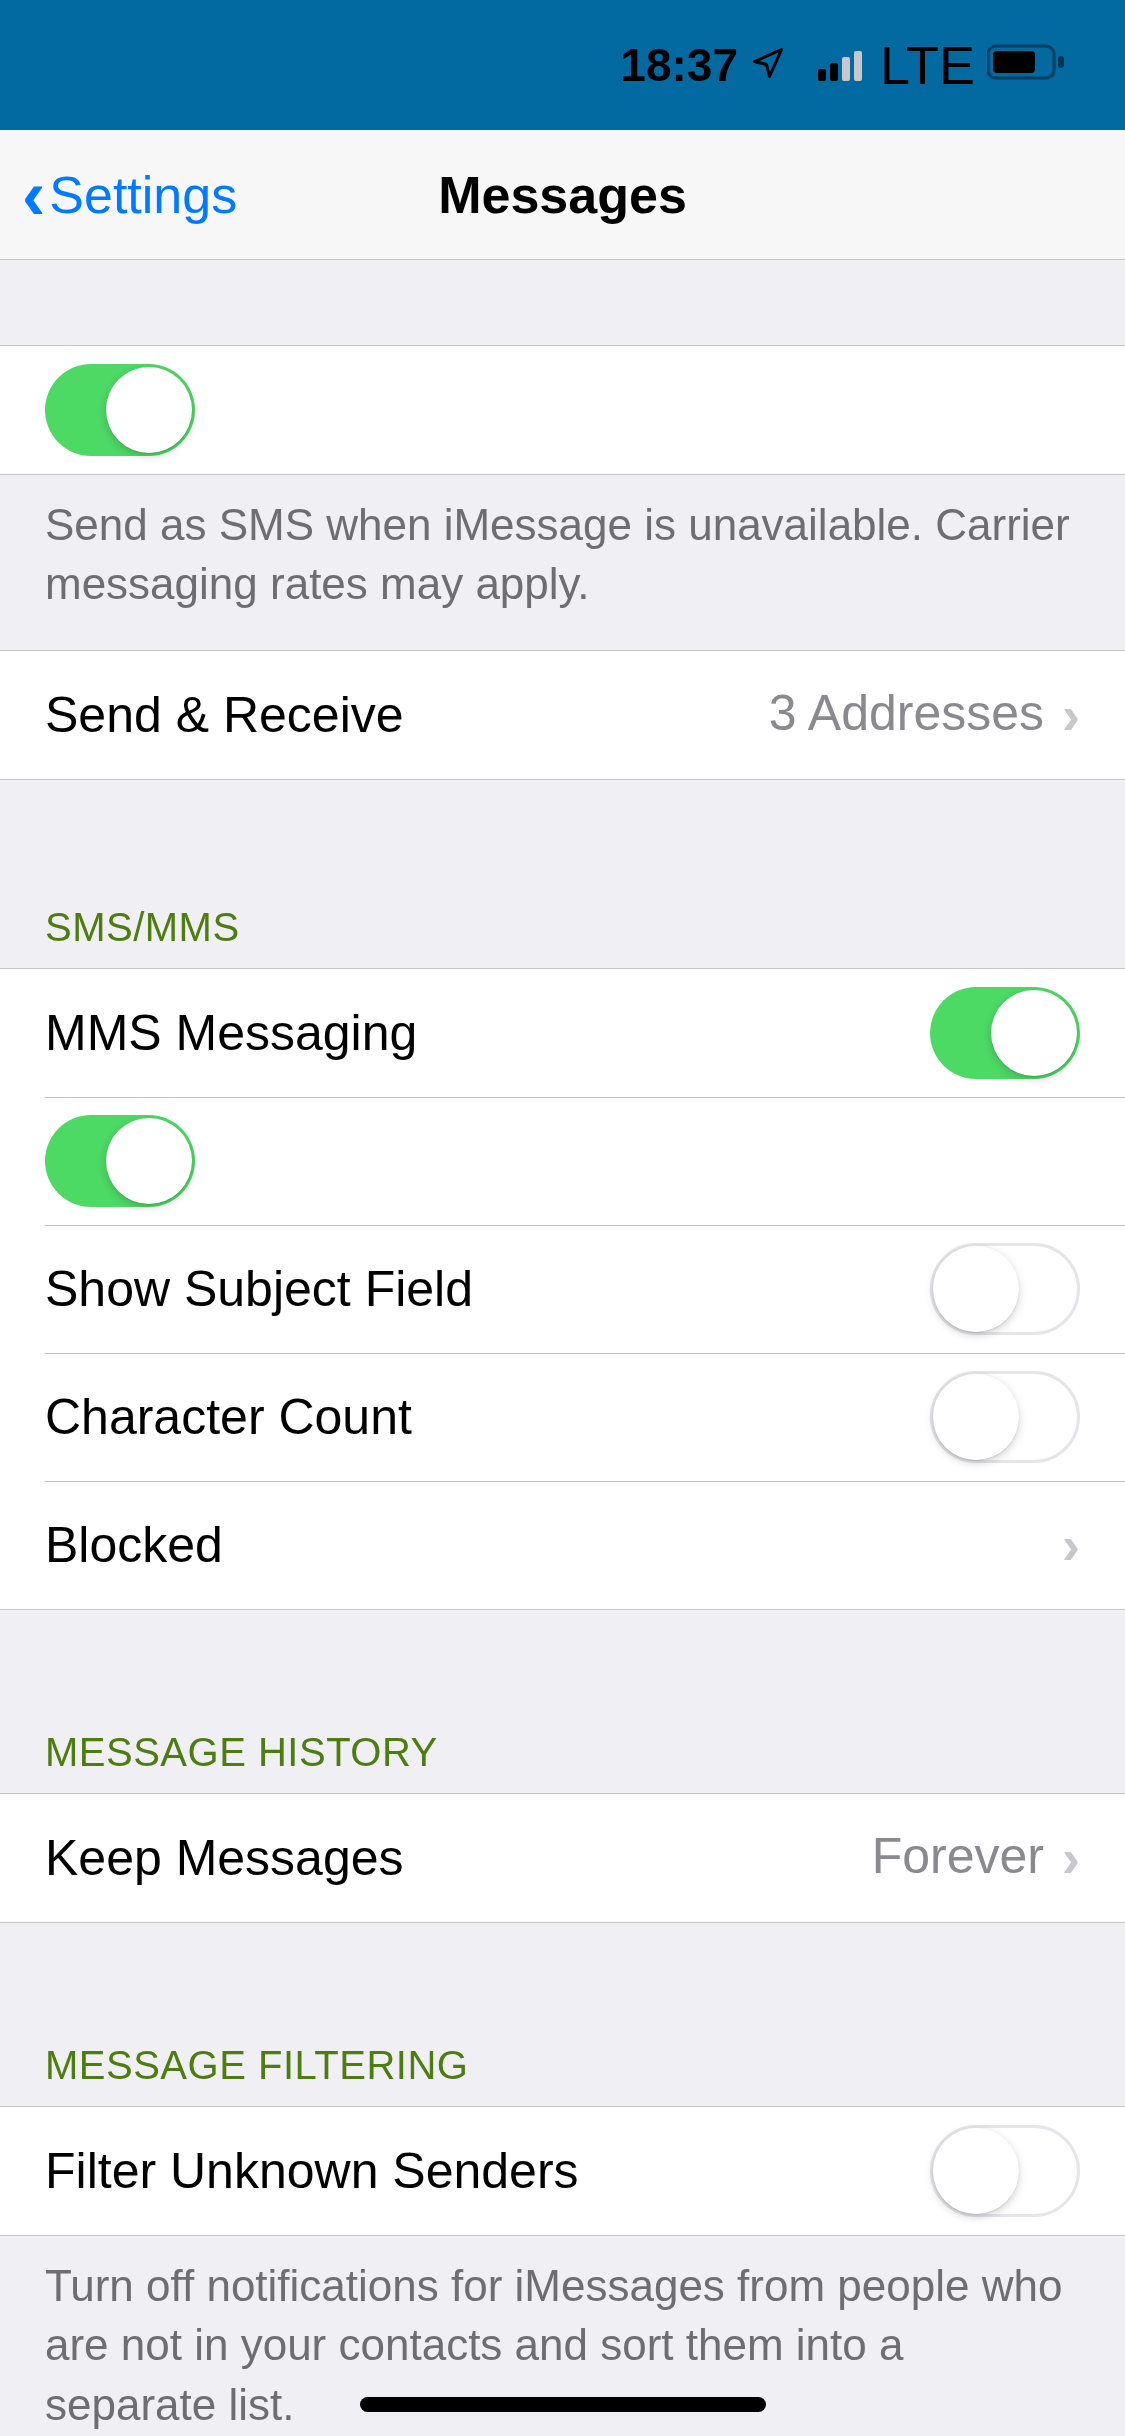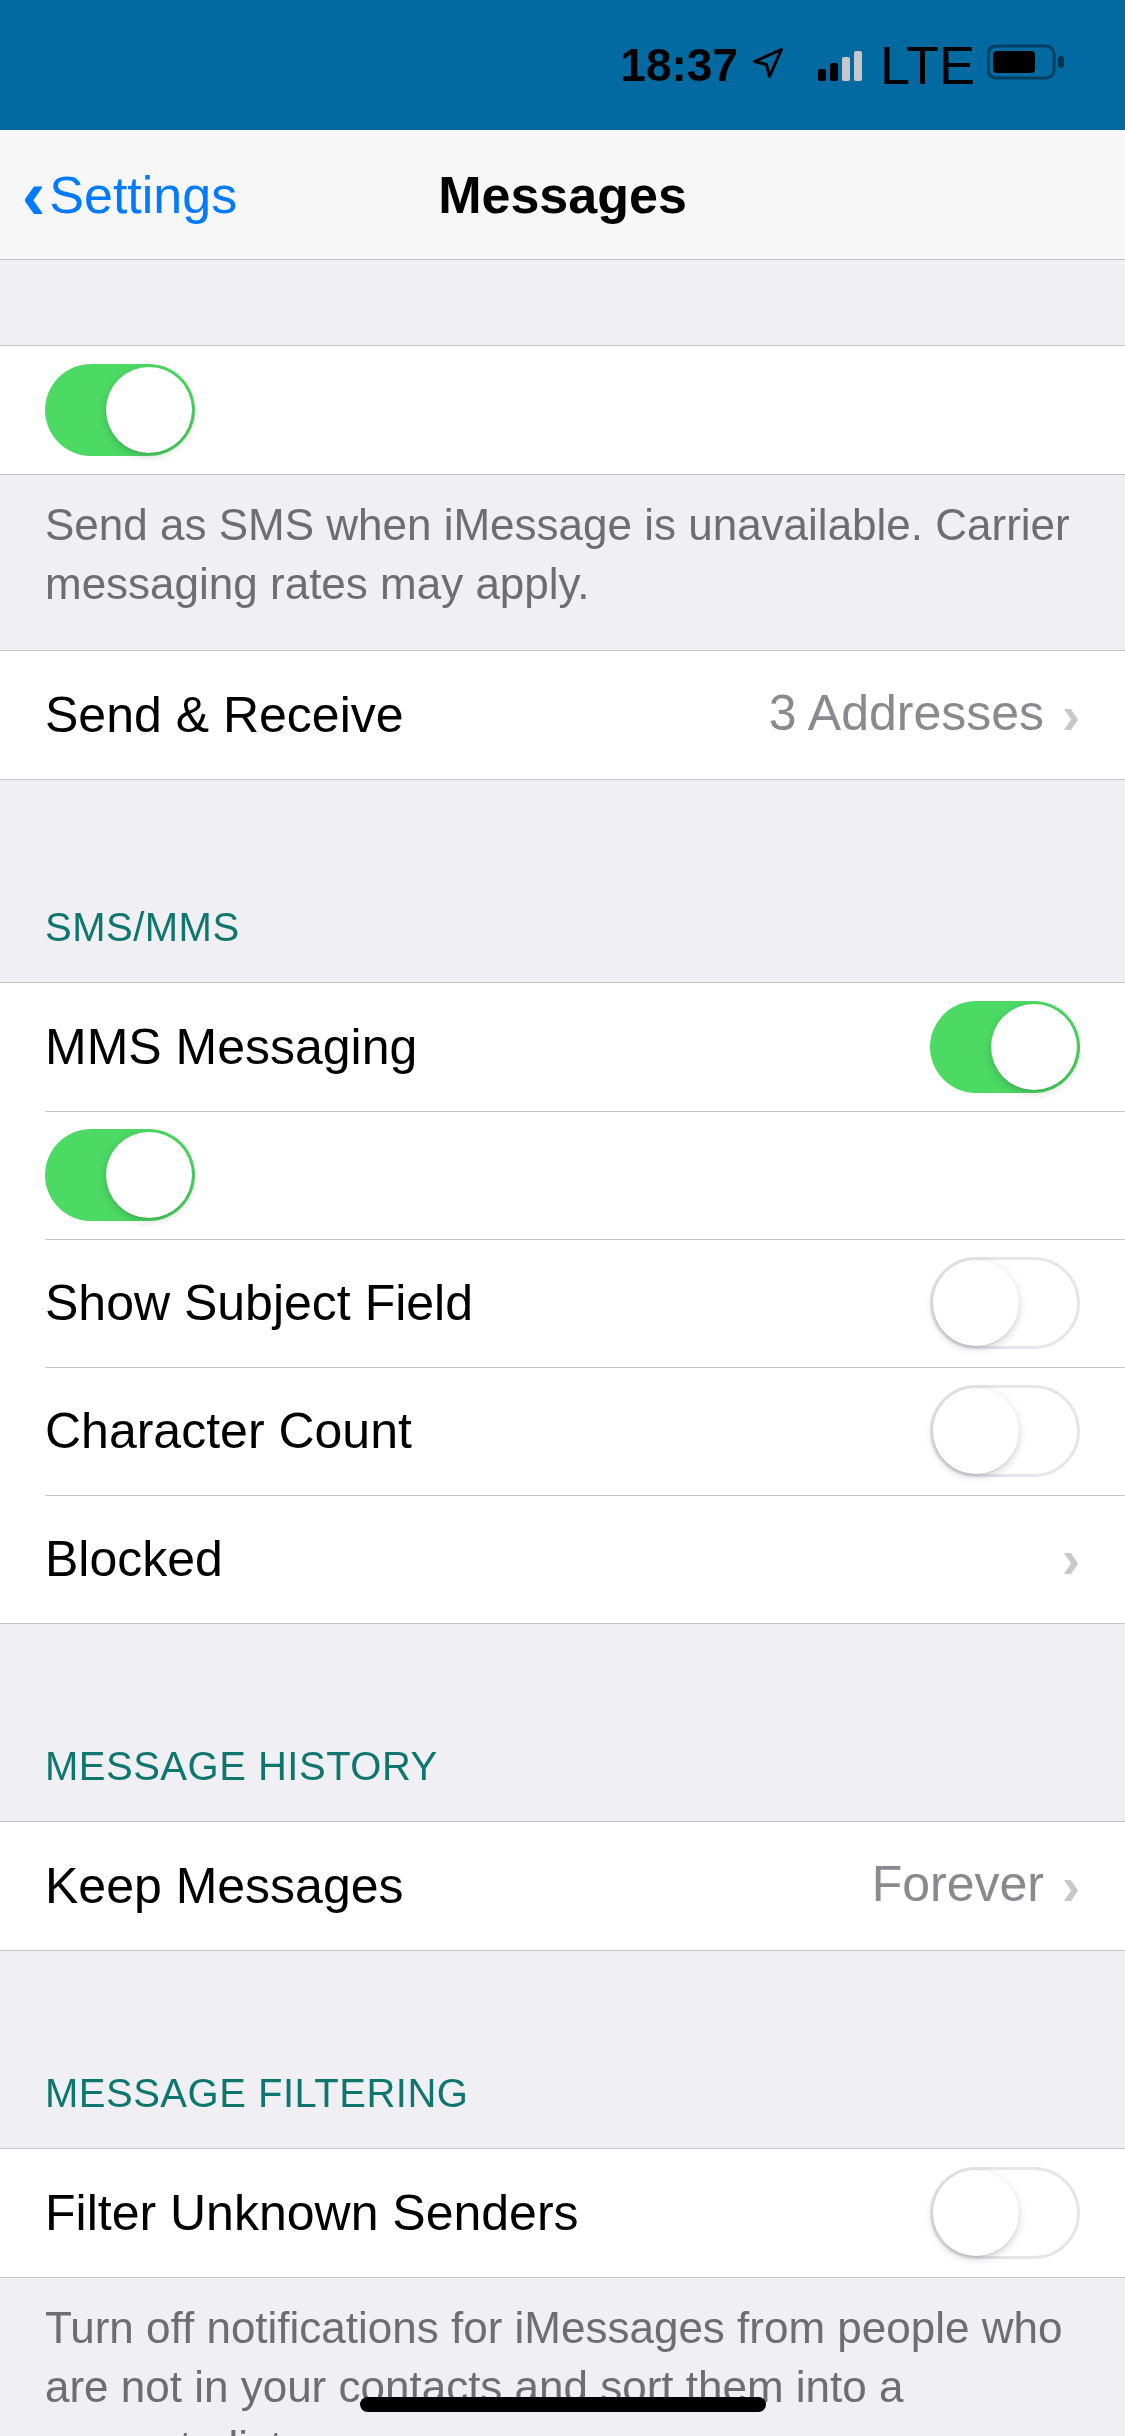--- a/index.html
+++ b/index.html
@@ -46,22 +46,22 @@
     position: absolute;
     left: 50%;
     transform: translateX(-50%);
     font-size: 52px;
     font-weight: 600;
     color: #000;
   }
   .group-spacer { height: 85px; }
   .section-header {
     font-size: 40px;
-    color: #0f766e;
-    padding: 20px 45px 32px;
+    color: #4d7c0f;
+    padding: 20px 45px 18px;
     letter-spacing: 0.5px;
   }
   .section-footer {
     font-size: 44px;
     color: #6d6d72;
     padding: 20px 45px 18px;
     line-height: 1.35;
   }
   .cell-group {
     background: #fff;

